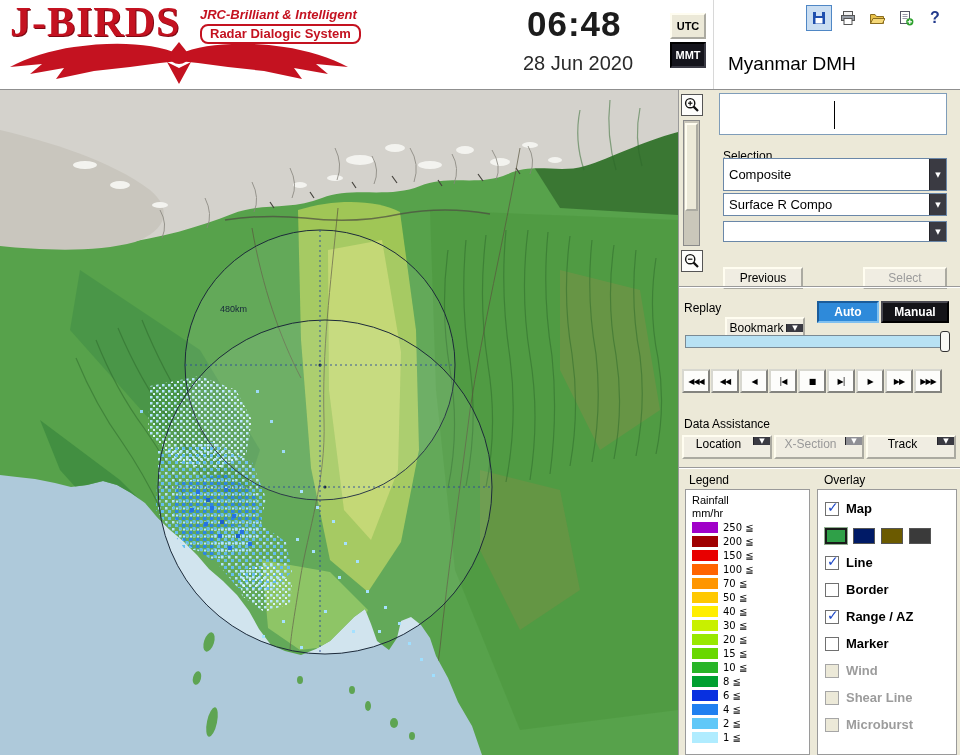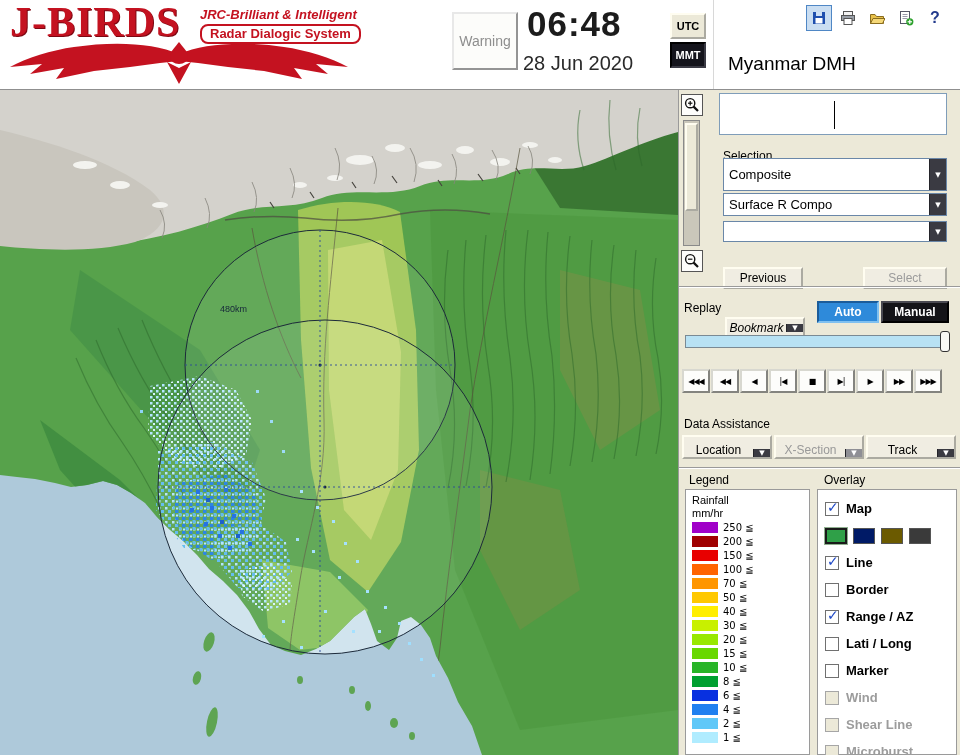--- a/index.html
+++ b/index.html
@@ -51,38 +51,38 @@
   .sec-label { font-size:12px; color:#000; }
   .combo { background:#fff; border:1px solid #6a87a8; display:flex; align-items:stretch; }
   .combo .val { flex:1; padding:2px 5px; font-size:13px; color:#000; display:flex; align-items:center; }
   .combo .arrow, .arr { width:17px; background:#3a3a42; color:#fff;
           display:flex; align-items:center; justify-content:center;
           font-family:"DejaVu Sans", sans-serif; font-size:7px; border-left:1px solid #24242a; }
   .btn3d { background:#f0ede2; border:2px outset #fffdf0; font-size:12px; color:#000;
            display:flex; align-items:center; justify-content:center;margin-top:16px; }
   .btn3d.disabled { color:#9b9b9b; }
   .divider { left:0; width:282px; height:2px; border-top:1px solid #9a9a9a; border-bottom:1px solid #fff; }
-  .bookmark { left:46px; top:211px; width:80px; height:22px; padding:0; display:flex;font-style:italic; }
+  .bookmark { left:46px; top:211px; width:80px; height:22px; padding:0; display:flex; }
   .bookmark .lbl { flex:1; display:flex; align-items:center; justify-content:center; }
   .toggle { width:62px; height:22px; display:flex; align-items:center; justify-content:center;
             font-size:12px; font-weight:bold; color:#fff; }
   .toggle-auto { left:138px; top:211px; background:#2e8ada;
                  border:2px solid; border-color:#1b5c9a #7fc0f0 #7fc0f0 #1b5c9a; }
   .toggle-manual { left:202px; top:211px; width:68px; background:#141418; border:2px outset #4a4a52; }
   .replay-slider { left:6px; top:245px; width:264px; height:13px; background:#b8e2f4;
                    border:1px solid #7a8a94; }
   .slider-handle { right:-2px; top:-5px; width:10px; height:21px; background:#f8f8f4;
                    border:1px solid #333; border-radius:3px; }
   .playrow { left:3px; top:279px; display:flex; gap:1px; }
   .pbtn { width:28px; height:24px; background:#fdfdfb; border:2px outset #d8d8d0;
           font-family:"DejaVu Sans", sans-serif; font-size:8px; letter-spacing:-1px;
           color:#000; display:flex; align-items:center; justify-content:center; padding:0; }
   .da-row { left:3px; top:345px; display:flex; gap:2px; }
   .da-btn { width:90px; height:24px; background:#f0ede2; border:2px outset #fffdf0;
-            display:flex; align-items:flex-end; padding:0; }
+            display:flex; align-items:flex-start; padding:0; }
   .da-btn .lbl { flex:1; display:flex; align-items:center; justify-content:center; font-size:12px; }
   .da-btn.disabled .lbl { color:#999; }
   .da-btn.disabled .arr { background:#8f8f95; }
 
   .legend-box { left:6px; top:399px; width:125px; height:266px; background:#fff;
                 border:1px solid #9a9a9a; padding:4px 6px; }
   .lg-unit { font-size:11px; color:#000; line-height:13px; }
   .lg-rows { }
   .lg-row { display:flex; align-items:center; height:14px; }
   .lg-swatch { width:26px; height:11px; margin-right:5px; flex:none; }
@@ -113,21 +113,20 @@
     <svg class="abs eagle" viewBox="0 0 350 46" width="350" height="46">
       <g fill="#c41220">
         <path d="M175,14 C150,3 110,1 70,7 C48,10 22,18 6,27 L38,24 L26,34 L60,28 L52,39 L90,31 L126,27 L156,23 L175,21 Z"></path>
         <path d="M175,14 C200,3 240,1 280,7 C302,10 328,18 344,27 L312,24 L324,34 L290,28 L298,39 L260,31 L224,27 L194,23 L175,21 Z"></path>
         <path d="M167,12 L175,2 L183,12 L175,19 Z"></path>
         <path d="M163,22 L175,44 L187,22 L175,28 Z"></path>
         <ellipse cx="175" cy="17" rx="9" ry="7"></ellipse>
       </g>
     </svg>
 
-    <button class="abs warning-btn">Warning</button>
     <div class="abs clock-time">06:48</div>
     <div class="abs clock-date">28 Jun 2020</div>
     <button class="abs tz-btn tz-utc">UTC</button>
     <button class="abs tz-btn tz-mmt">MMT</button>
     <div class="abs hdr-divider"></div>
 
     <div class="abs toolbar">
       <button class="tb-btn selected" title="save-icon">
         <svg width="16" height="16">
           <rect x="2" y="2" width="12" height="12" fill="#1f4fae"></rect>
@@ -554,24 +553,20 @@
           <div class="ov-row">
             <span class="cb"></span>
             <span class="ov-label">Border</span>
           </div>
 
           <div class="ov-row checked">
             <span class="cb"></span>
             <span class="ov-label">Range / AZ</span>
           </div>
 
-          <div class="ov-row">
-            <span class="cb"></span>
-            <span class="ov-label">Lati / Long</span>
-          </div>
 
           <div class="ov-row">
             <span class="cb"></span>
             <span class="ov-label">Marker</span>
           </div>
 
           <div class="ov-row disabled">
             <span class="cb"></span>
             <span class="ov-label">Wind</span>
           </div>

